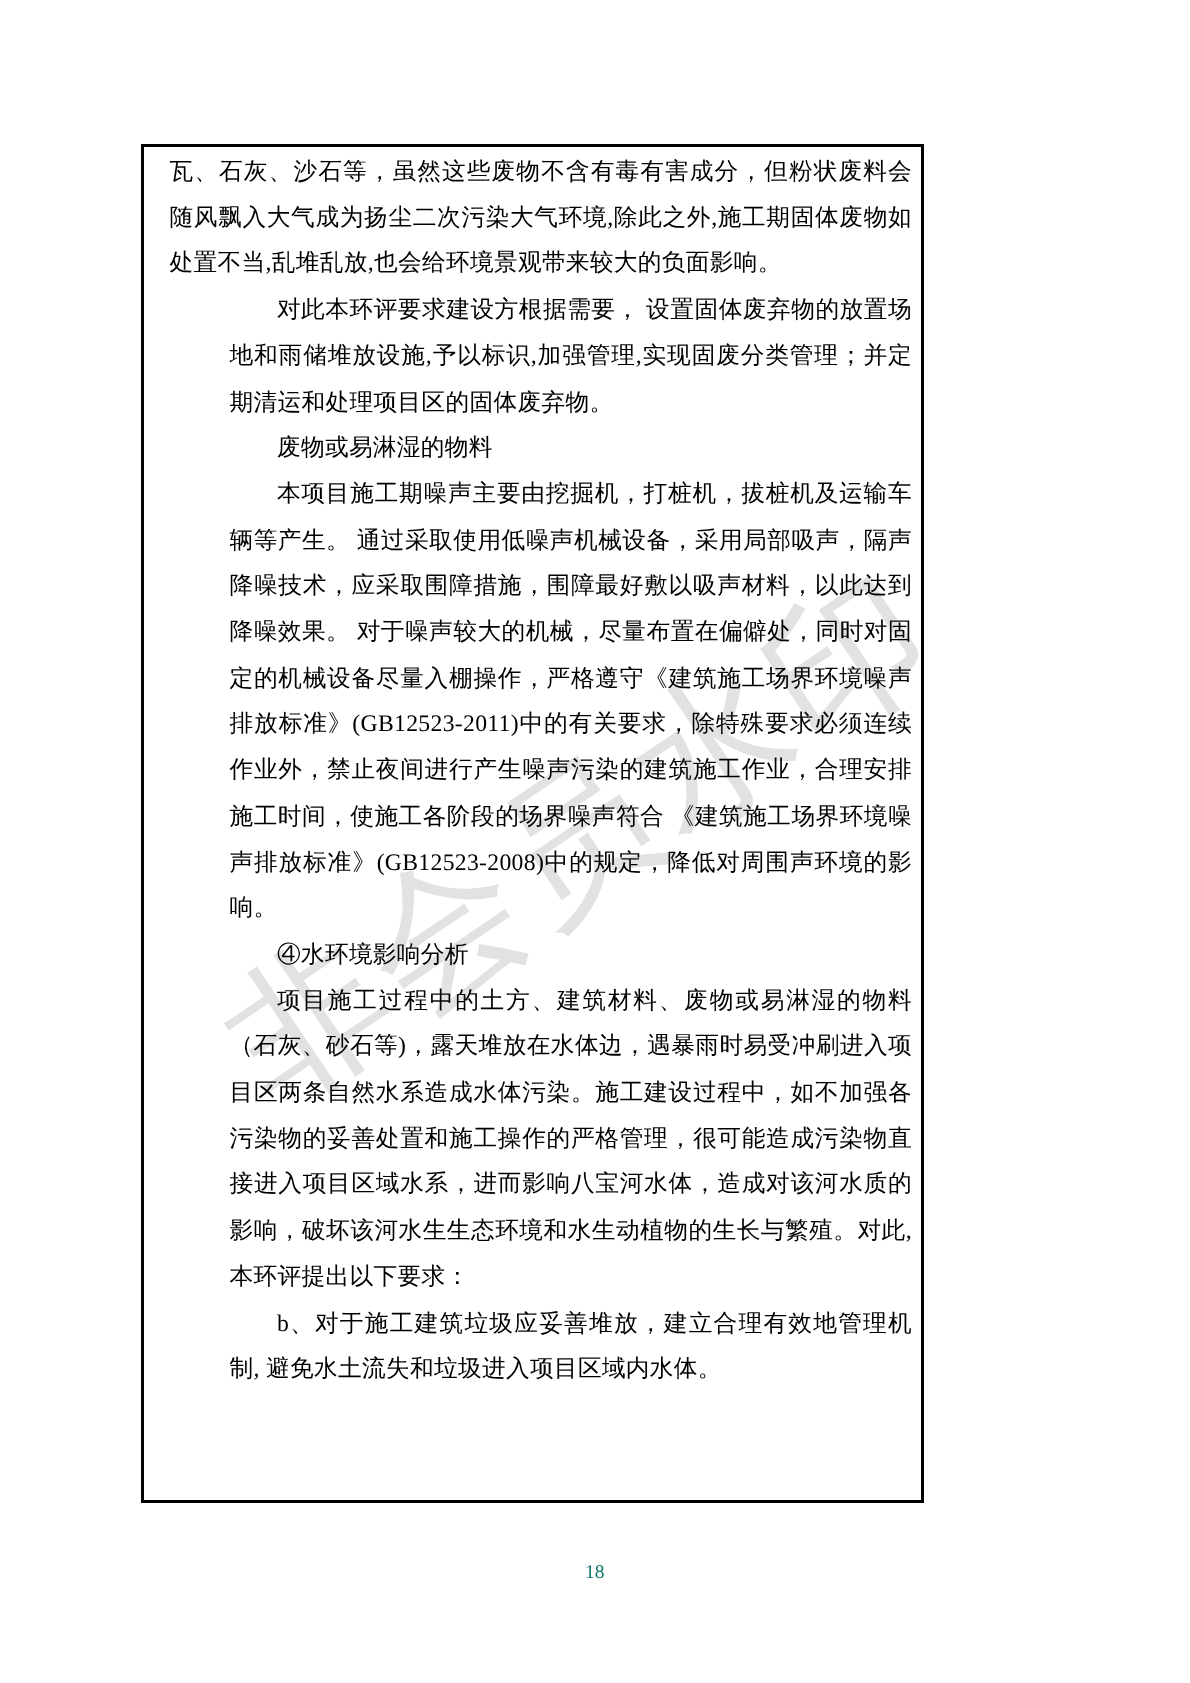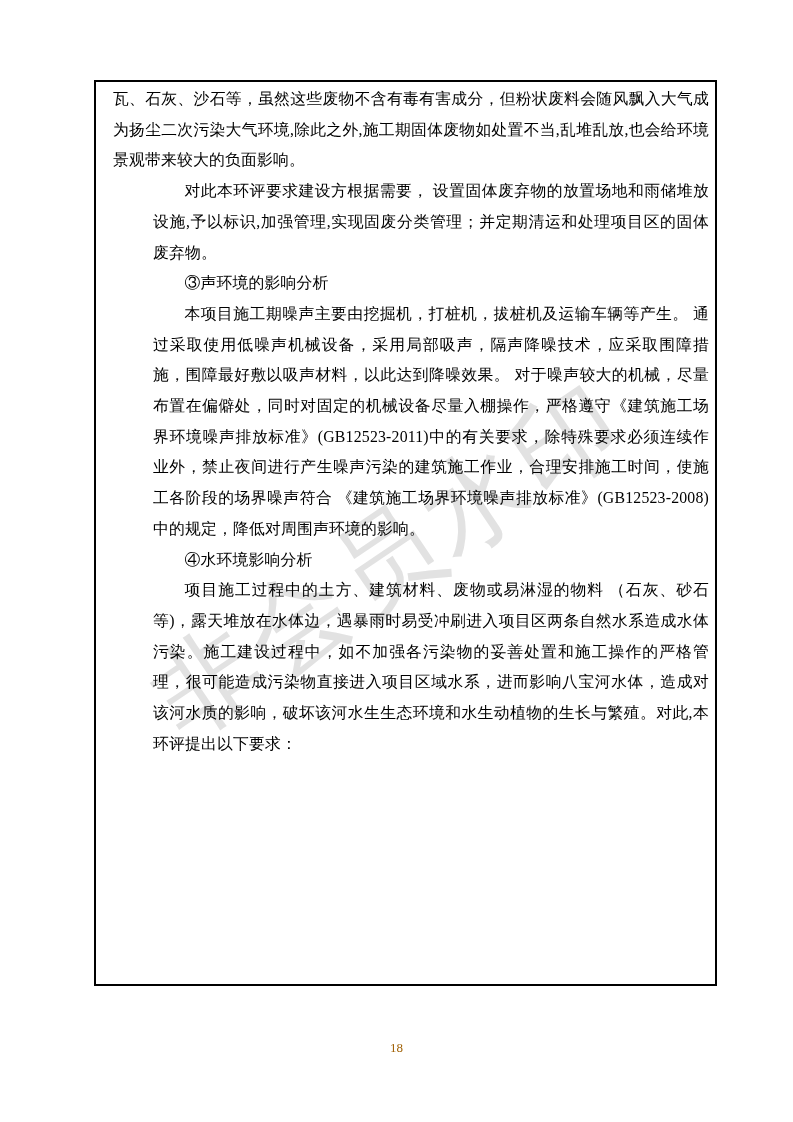--- a/index.html
+++ b/index.html
@@ -30,22 +30,22 @@
     white-space: nowrap;
     transform: rotate(-34deg);
     transform-origin: center center;
     z-index: 0;
     user-select: none;
   }
   
   .content-box {
     position: absolute;
     left: 94px;
-    top: 80px;
-    width: 623px;
+    top: 96px;
+    width: 522px;
     height: 906px;
     box-sizing: border-box;
     border: 2px solid #000000;
     padding: 2px 6px 0 17px;
     overflow: hidden;
     z-index: 1;
     background: transparent;
   }
   .text-layer {
     position: relative;
@@ -63,37 +63,38 @@
     margin-left: 40px;
   }
   .page-number {
     position: absolute;
     left: 0;
     right: 0;
     top: 1040px;
     text-align: center;
     font-size: 13px;
     line-height: 16px;
-    color: #a16207;
+    color: #0f766e;
     z-index: 1;
   }
 </style>
 </head>
 <body>
 
 <div class="page">
 
   <div class="watermark">非会员水印</div>
 
   <div class="content-box">
     <div class="text-layer">
       <p class="para">瓦、石灰、沙石等，虽然这些废物不含有毒有害成分，但粉状废料会随风飘入大气成为扬尘二次污染大气环境,除此之外,施工期固体废物如处置不当,乱堆乱放,也会给环境景观带来较大的负面影响。</p>
       <p class="para indent">对此本环评要求建设方根据需要， 设置固体废弃物的放置场地和雨储堆放设施,予以标识,加强管理,实现固废分类管理；并定期清运和处理项目区的固体废弃物。</p>
-      <p class="para indent">③声环境的影响分析</p>
+      <p class="para indent">废物或易淋湿的物料</p>
       <p class="para indent">本项目施工期噪声主要由挖掘机，打桩机，拔桩机及运输车辆等产生。 通过采取使用低噪声机械设备，采用局部吸声，隔声降噪技术，应采取围障措施，围障最好敷以吸声材料，以此达到降噪效果。 对于噪声较大的机械，尽量布置在偏僻处，同时对固定的机械设备尽量入棚操作，严格遵守《建筑施工场界环境噪声排放标准》(GB12523-2011)中的有关要求，除特殊要求必须连续作业外，禁止夜间进行产生噪声污染的建筑施工作业，合理安排施工时间，使施工各阶段的场界噪声符合 《建筑施工场界环境噪声排放标准》(GB12523-2008)中的规定，降低对周围声环境的影响。</p>
       <p class="para indent">④水环境影响分析</p>
       <p class="para indent">项目施工过程中的土方、建筑材料、废物或易淋湿的物料 （石灰、砂石等)，露天堆放在水体边，遇暴雨时易受冲刷进入项目区两条自然水系造成水体污染。施工建设过程中，如不加强各污染物的妥善处置和施工操作的严格管理，很可能造成污染物直接进入项目区域水系，进而影响八宝河水体，造成对该河水质的影响，破坏该河水生生态环境和水生动植物的生长与繁殖。对此,本环评提出以下要求：</p>
+      <p class="para indent">b、对于施工建筑垃圾应妥善堆放，建立合理有效地管理机制, 避免水土流失和垃圾进入项目区域内水体。</p>
     </div>
   </div>
 
   <div class="page-number">18</div>
 
 </div>
 
 </body></html>

